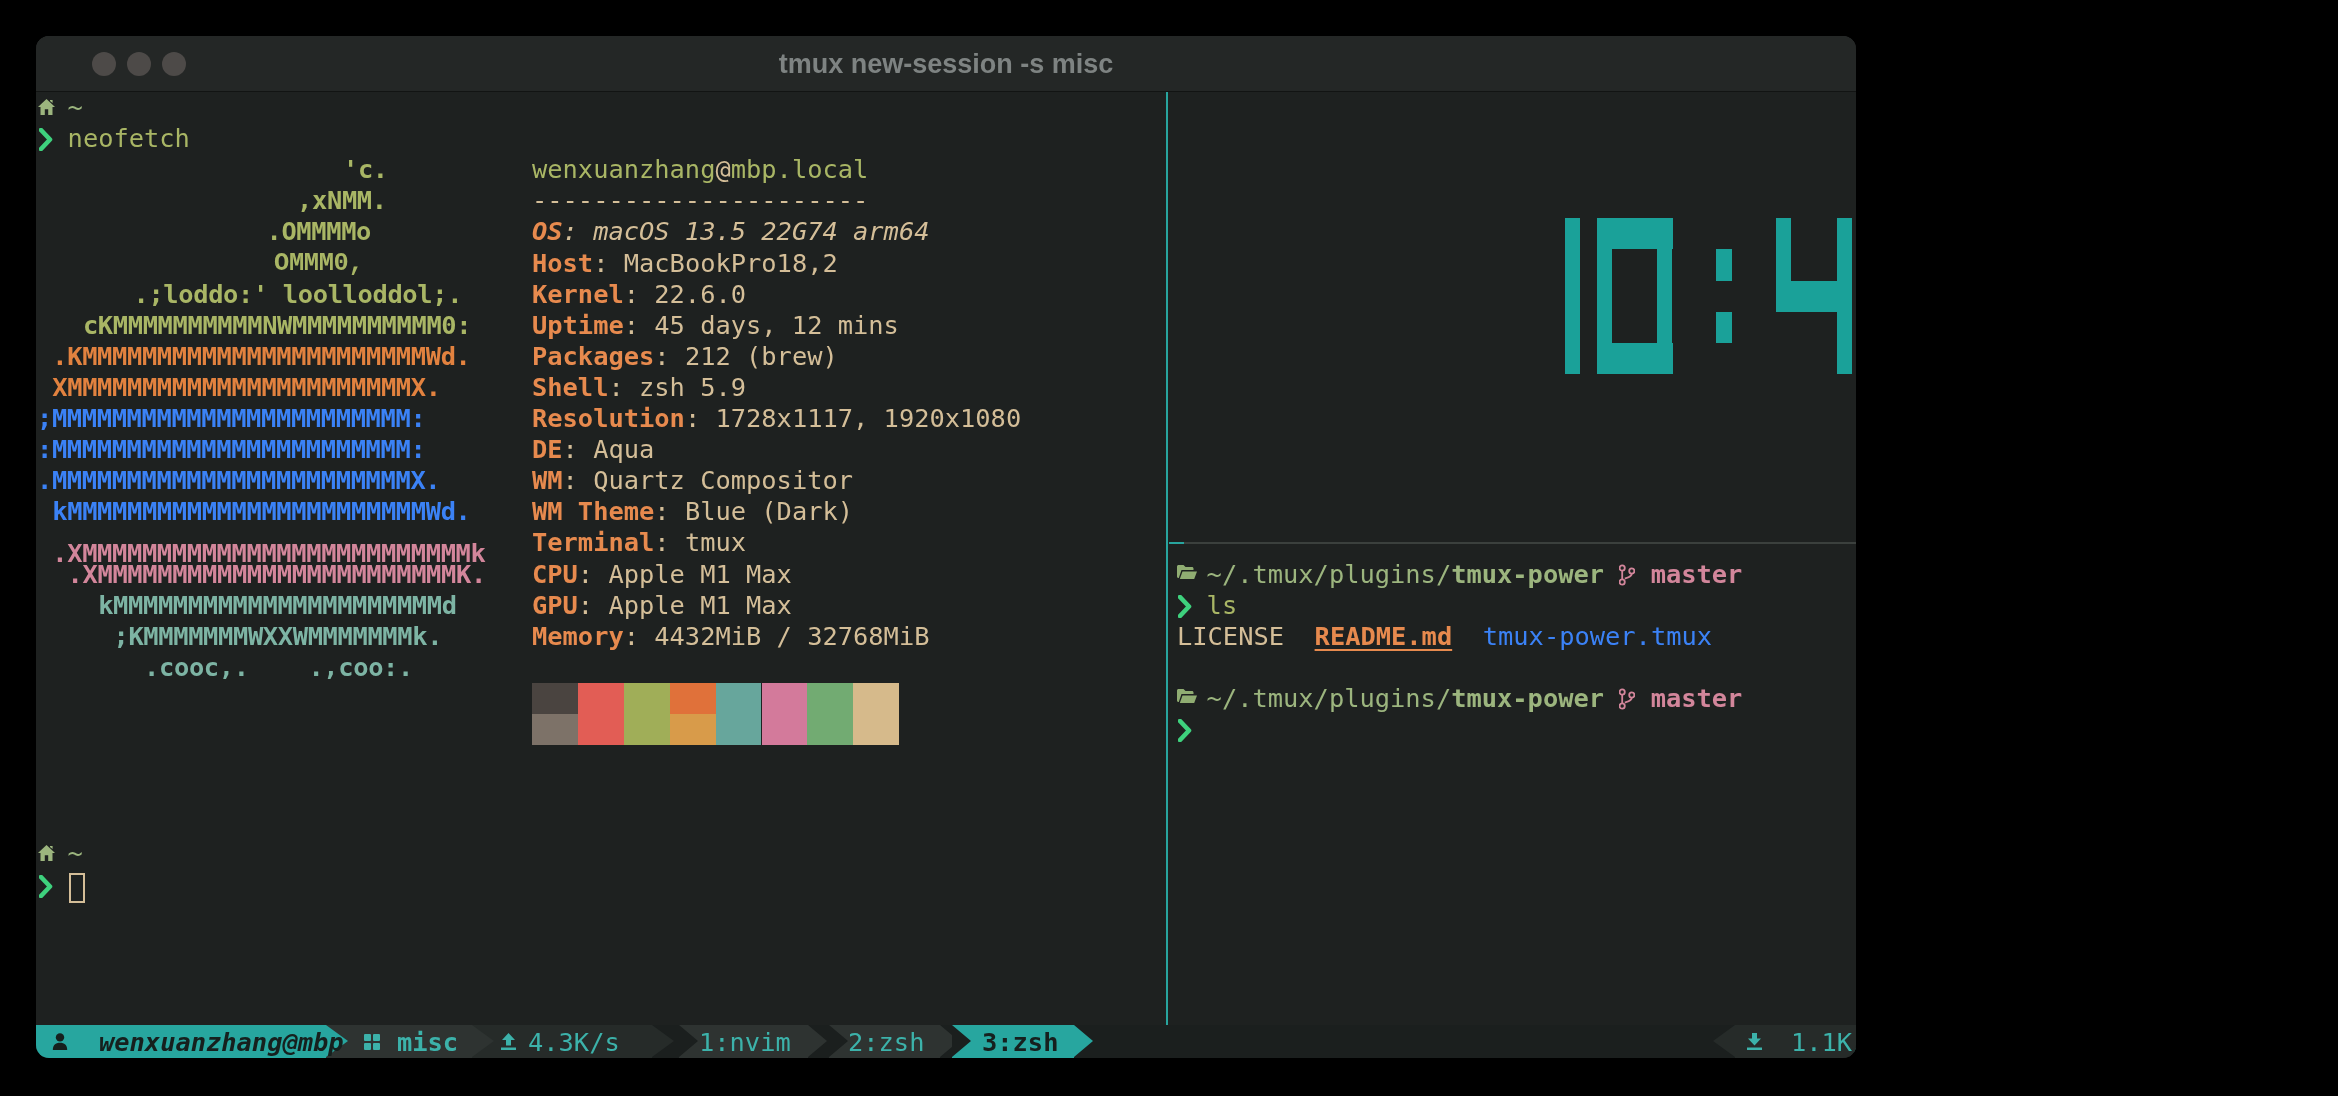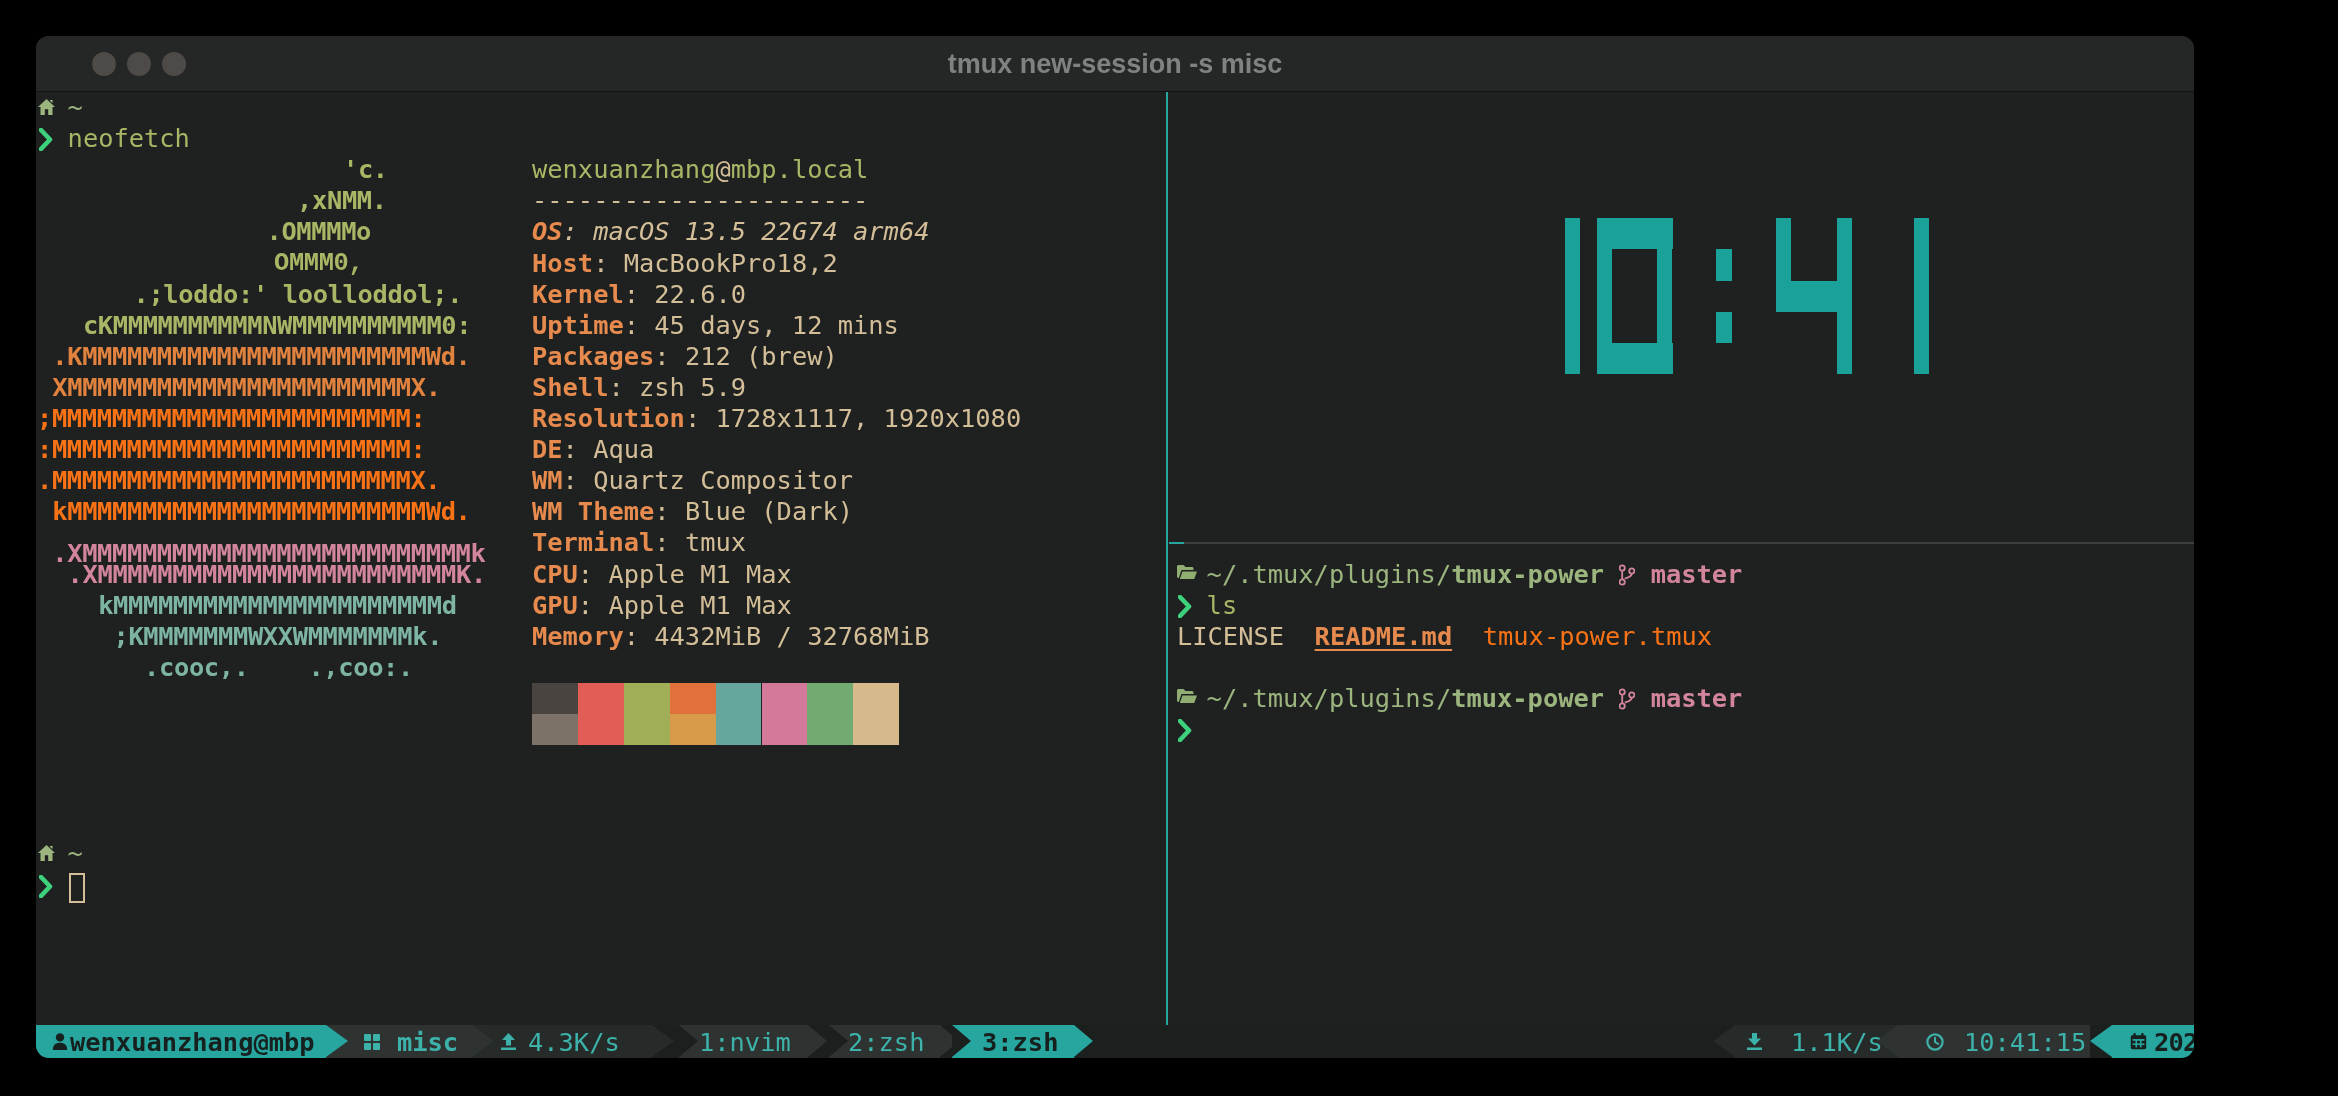--- a/index.html
+++ b/index.html
@@ -1,19 +1,19 @@
 <!DOCTYPE html>
 <html><head>
 <meta charset="utf-8">
 <style>
   * { margin:0; padding:0; box-sizing:border-box; }
   html,body { width:2338px; height:1096px; background:#000; overflow:hidden; }
   #screen { position:relative; width:2338px; height:1096px; background:#000;
             font-family:"DejaVu Sans Mono", monospace; }
-  #window { position:absolute; left:36px; top:36px; width:2158px; height:1022px;
+  #window { position:absolute; left:36px; top:36px; width:1820px; height:1022px;
             background:#1e2120; border-radius:13px; overflow:hidden;
             box-shadow: inset 0 1px 0 rgba(255,255,255,0.08); }
   
   #titlebar { position:absolute; left:0; top:0; width:100%; height:56px;
               background:#242726; border-bottom:1px solid #121413; }
   .tlight { position:absolute; top:16px; width:24px; height:24px; border-radius:50%;
             background:#4d4a48; }
   #title { position:absolute; left:0; top:0; width:100%; height:56px; line-height:57px;
            text-align:center; color:#7e8382; font-family:"Liberation Sans", sans-serif;
            font-weight:bold; font-size:27px; }
@@ -23,21 +23,21 @@
          font-size:25.4px; }
   .logo { font-weight:bold; letter-spacing:-0.35px; }
   .cell { position:absolute; white-space:pre; height:31.1px; line-height:31.1px;
           font-size:25.4px; }
   .b { font-weight:bold; }
   .u { text-decoration:underline; text-decoration-thickness:2px; text-underline-offset:4px; }
   
   .green  { color:#a9b665; }
   .sage   { color:#9cb57e; }
   .yellow { color:#e2823f; }
-  .red    { color:#f97316; }
+  .red    { color:#3b82f6; }
   .magenta{ color:#d3869b; }
   .blue   { color:#7db4a4; }
   .orange { color:#e78a4e; }
   .tan    { color:#d4be98; }
   .olive  { color:#a9b665; }
   .tealtx { color:#3cb2aa; }
   .darktx { color:#16201e; }
   
   #vdivider { position:absolute; left:1130px; top:0; width:2px; height:933px; background:#28a59e; }
   #hdivider { position:absolute; left:1133px; top:450px; width:1133px; height:2px; background:#3b403d; }
@@ -224,21 +224,21 @@
     </div>
 
     <div id="statusbar">
 
       <div class="rect bg-teal" style="left:0; width:290px;"></div>
       <div class="tri-r" style="left:290px; border-left:22px solid #27a69f;"></div>
       <svg class="icon" style="left:16px; top:8px; position:absolute;" width="16" height="17" viewBox="0 0 16 17">
         <circle cx="8" cy="4.4" r="4.2" fill="#16201e"></circle>
         <path d="M0.8 17 C0.8 12.2 3.6 9.8 8 9.8 C12.4 9.8 15.2 12.2 15.2 17 Z" fill="#16201e"></path>
       </svg>
-      <span class="stext darktx b" style="left:34px;">wenxuanzhang@mbp</span>
+      <span class="stext darktx b" style="left:63px;font-style:italic;">wenxuanzhang@mbp</span>
 
       <div class="rect bg-g1" style="left:290px; width:146px;"></div>
       <div class="tri-r" style="left:436px; border-left:22px solid #2e3331;"></div>
       <svg class="icon" style="left:328px; top:9px; position:absolute;" width="16" height="16" viewBox="0 0 16 16">
         <rect x="0" y="0" width="7" height="7" rx="1" fill="#3cb2aa"></rect>
         <rect x="9" y="0" width="7" height="7" rx="1" fill="#3cb2aa"></rect>
         <rect x="0" y="9" width="7" height="7" rx="1" fill="#3cb2aa"></rect>
         <rect x="9" y="9" width="7" height="7" rx="1" fill="#3cb2aa"></rect>
       </svg>
       <span class="stext tealtx b" style="left:361px;">misc</span>

